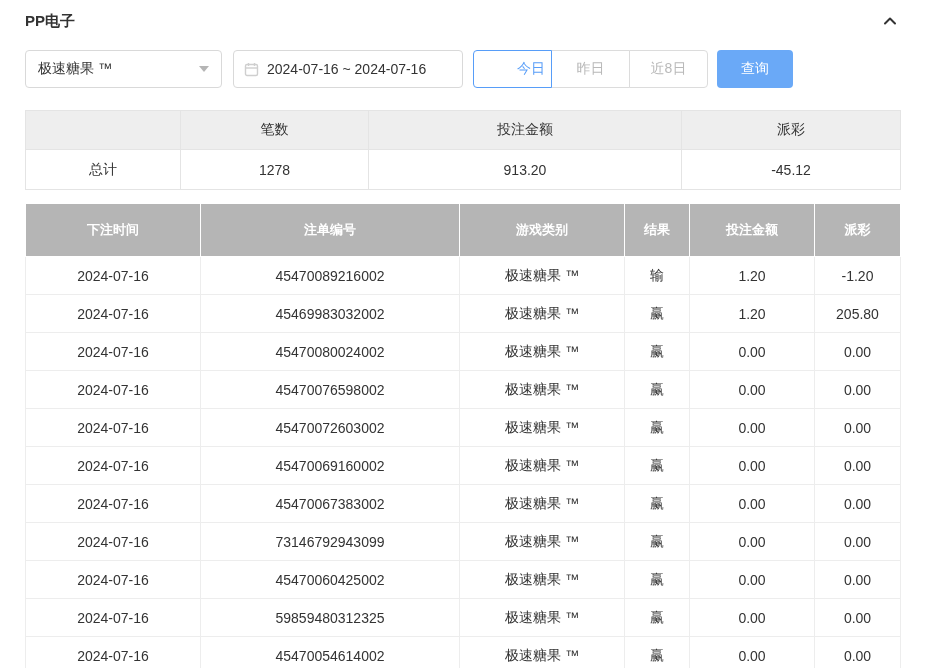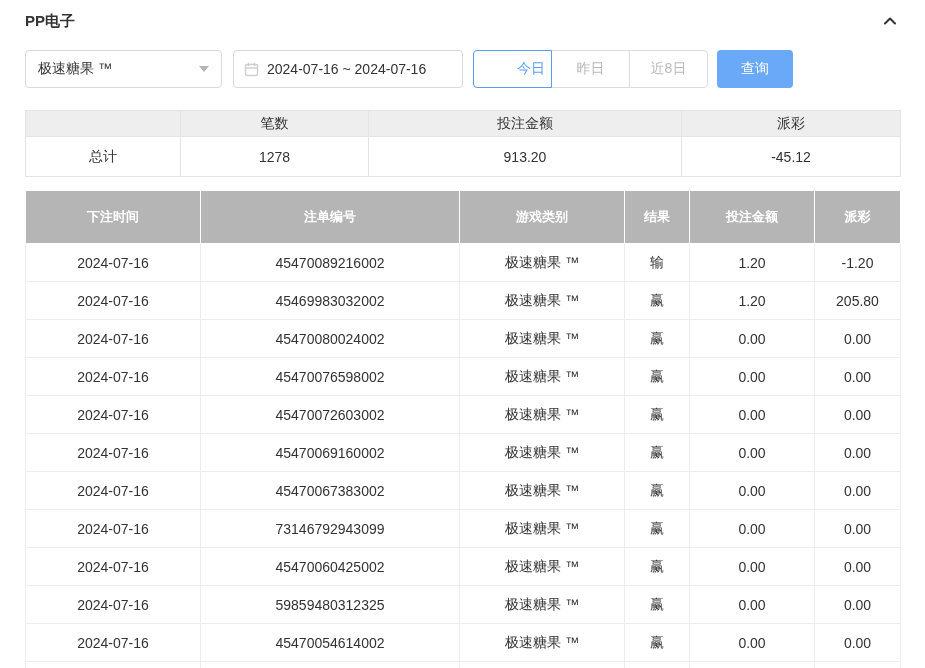--- a/index.html
+++ b/index.html
@@ -40,21 +40,21 @@
   .qbtn.active{color:var(--accent);border-color:var(--accent);z-index:1;}
   .search-btn{width:76px;height:38px;margin-left:9px;border:none;border-radius:4px;
     background:var(--accent-fill);color:#fff;font-size:14px;cursor:pointer;
     font-family:"Liberation Sans","DejaVu Sans",sans-serif;}
 
   
   table{border-collapse:collapse;table-layout:fixed;width:875px;}
   .summary{margin-top:22px;}
   .summary th,.summary td{border:1px solid var(--border);text-align:center;font-size:14px;
     font-weight:normal;color:#333;}
-  .summary thead th{background:#eeeeee;height:26px;}
+  .summary thead th{background:#eeeeee;height:39px;}
   .summary tbody td{height:40px;background:#fff;}
   .neg{color:var(--negative);}
 
   
   .records{margin-top:13px;}
   .records thead th{background:var(--table-header-bg);color:#fff;height:53px;
     font-size:13px;font-weight:bold;border:1px solid #ffffff;}
   .records tbody td{height:38px;border:1px solid #ededed;text-align:center;
     font-size:14px;color:#333;background:#fff;}
   .records tr.partial td{height:38px;}

